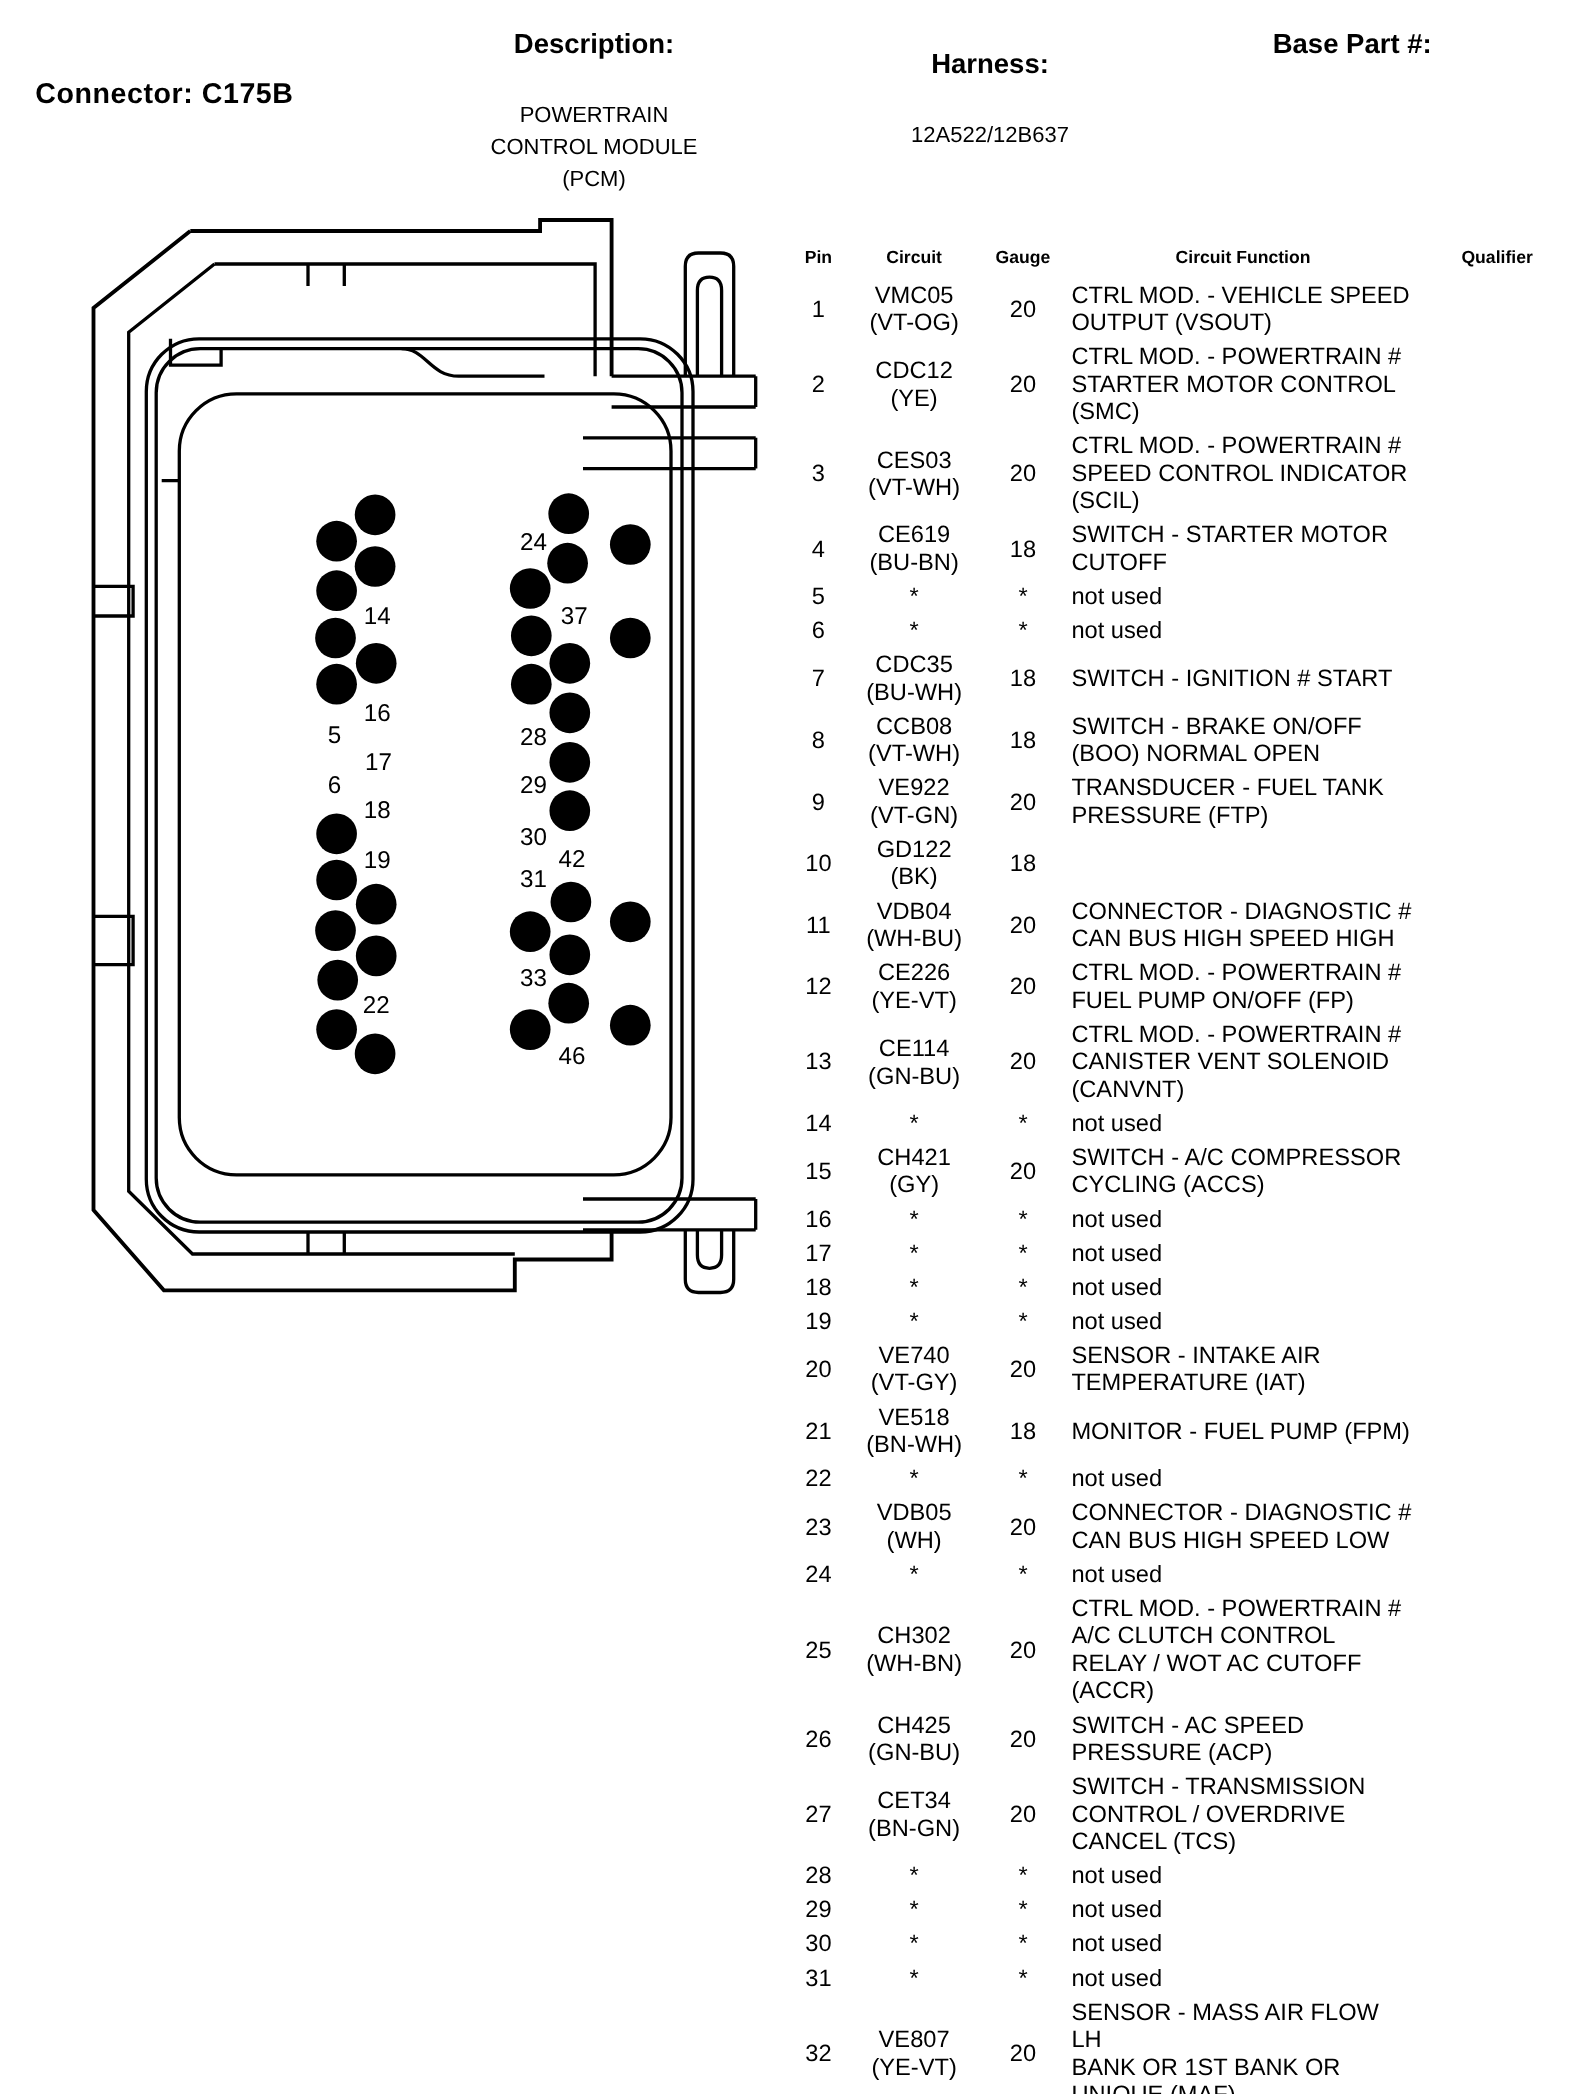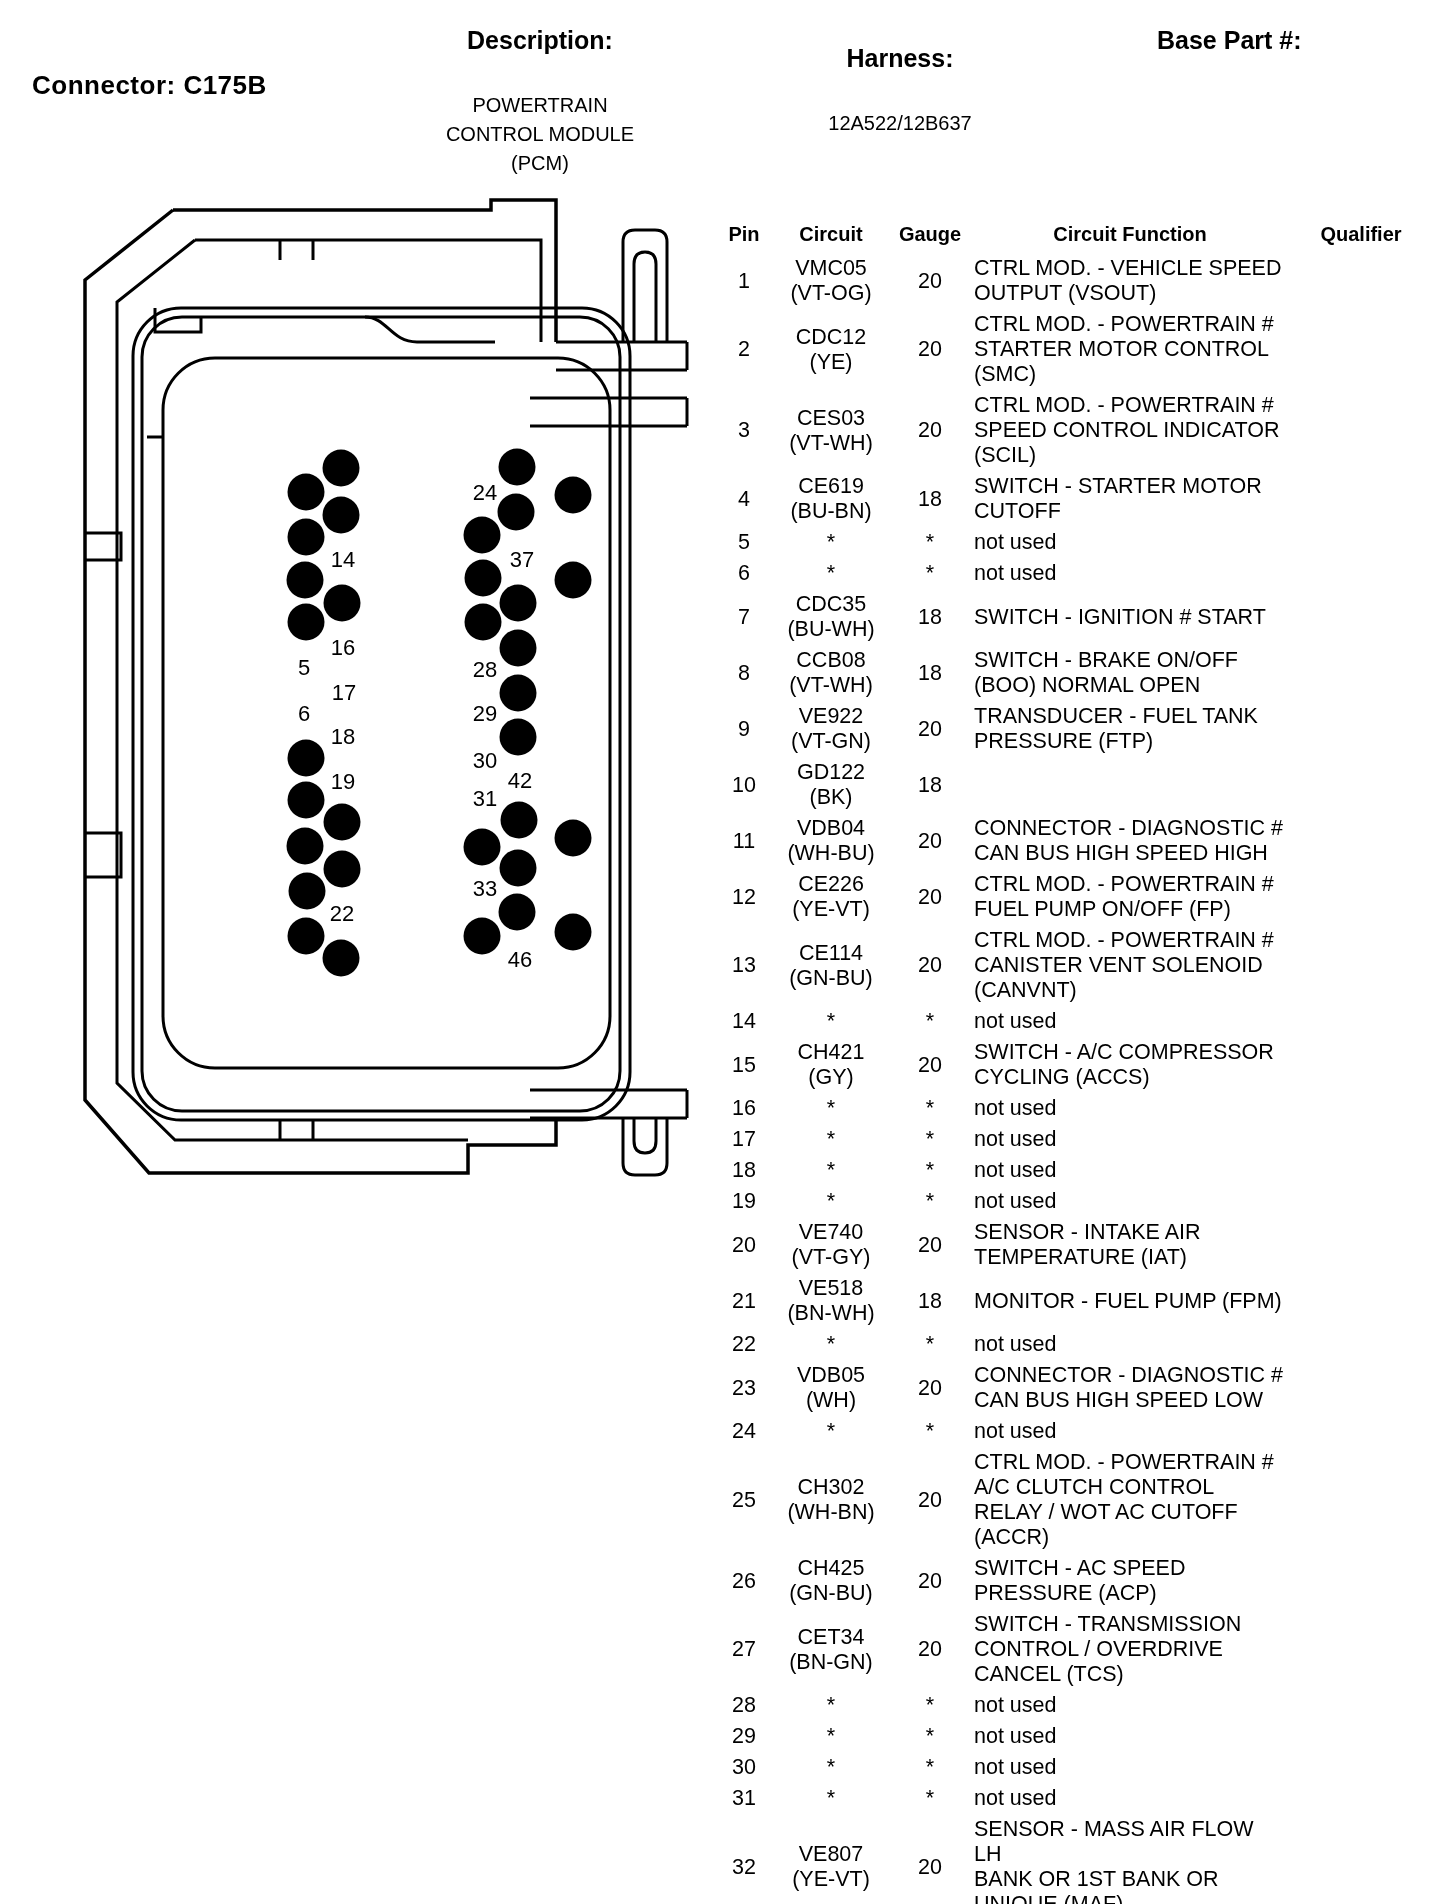--- a/index.html
+++ b/index.html
@@ -12,21 +12,21 @@
   .desc{left:390px;top:26px;width:300px;}
   .harness{left:760px;top:44px;width:280px;}
   .basepart{left:1157px;top:26px;width:240px;text-align:left;}
   #diagram{position:absolute;left:25px;top:190px;}
   #diagram path,#diagram rect{fill:none;stroke:#000;}
   #diagram text{fill:#000;font-family:"Liberation Sans","DejaVu Sans",sans-serif;font-size:22px;}
   .tbl{position:absolute;left:712px;top:222px;width:728px;}
   .trow{display:grid;grid-template-columns:64px 110px 88px 312px 150px;align-items:center;padding:3px 0;}
   .thead{font-weight:bold;font-size:24px;padding:0 0 6px 0;align-items:end;}
   .trow>div{font-size:21.5px;line-height:25px;}
-  .thead>div{font-size:20px;}
+  .thead>div{font-size:16px;}
   .c-pin,.c-circuit,.c-gauge{text-align:center;}
   .c-fn{text-align:left;white-space:pre-line;}
   .c-qual{text-align:center;}
   .c-circuit{white-space:pre-line;}
 </style>
 </head>
 <body>
 
 <div class="page">
 

